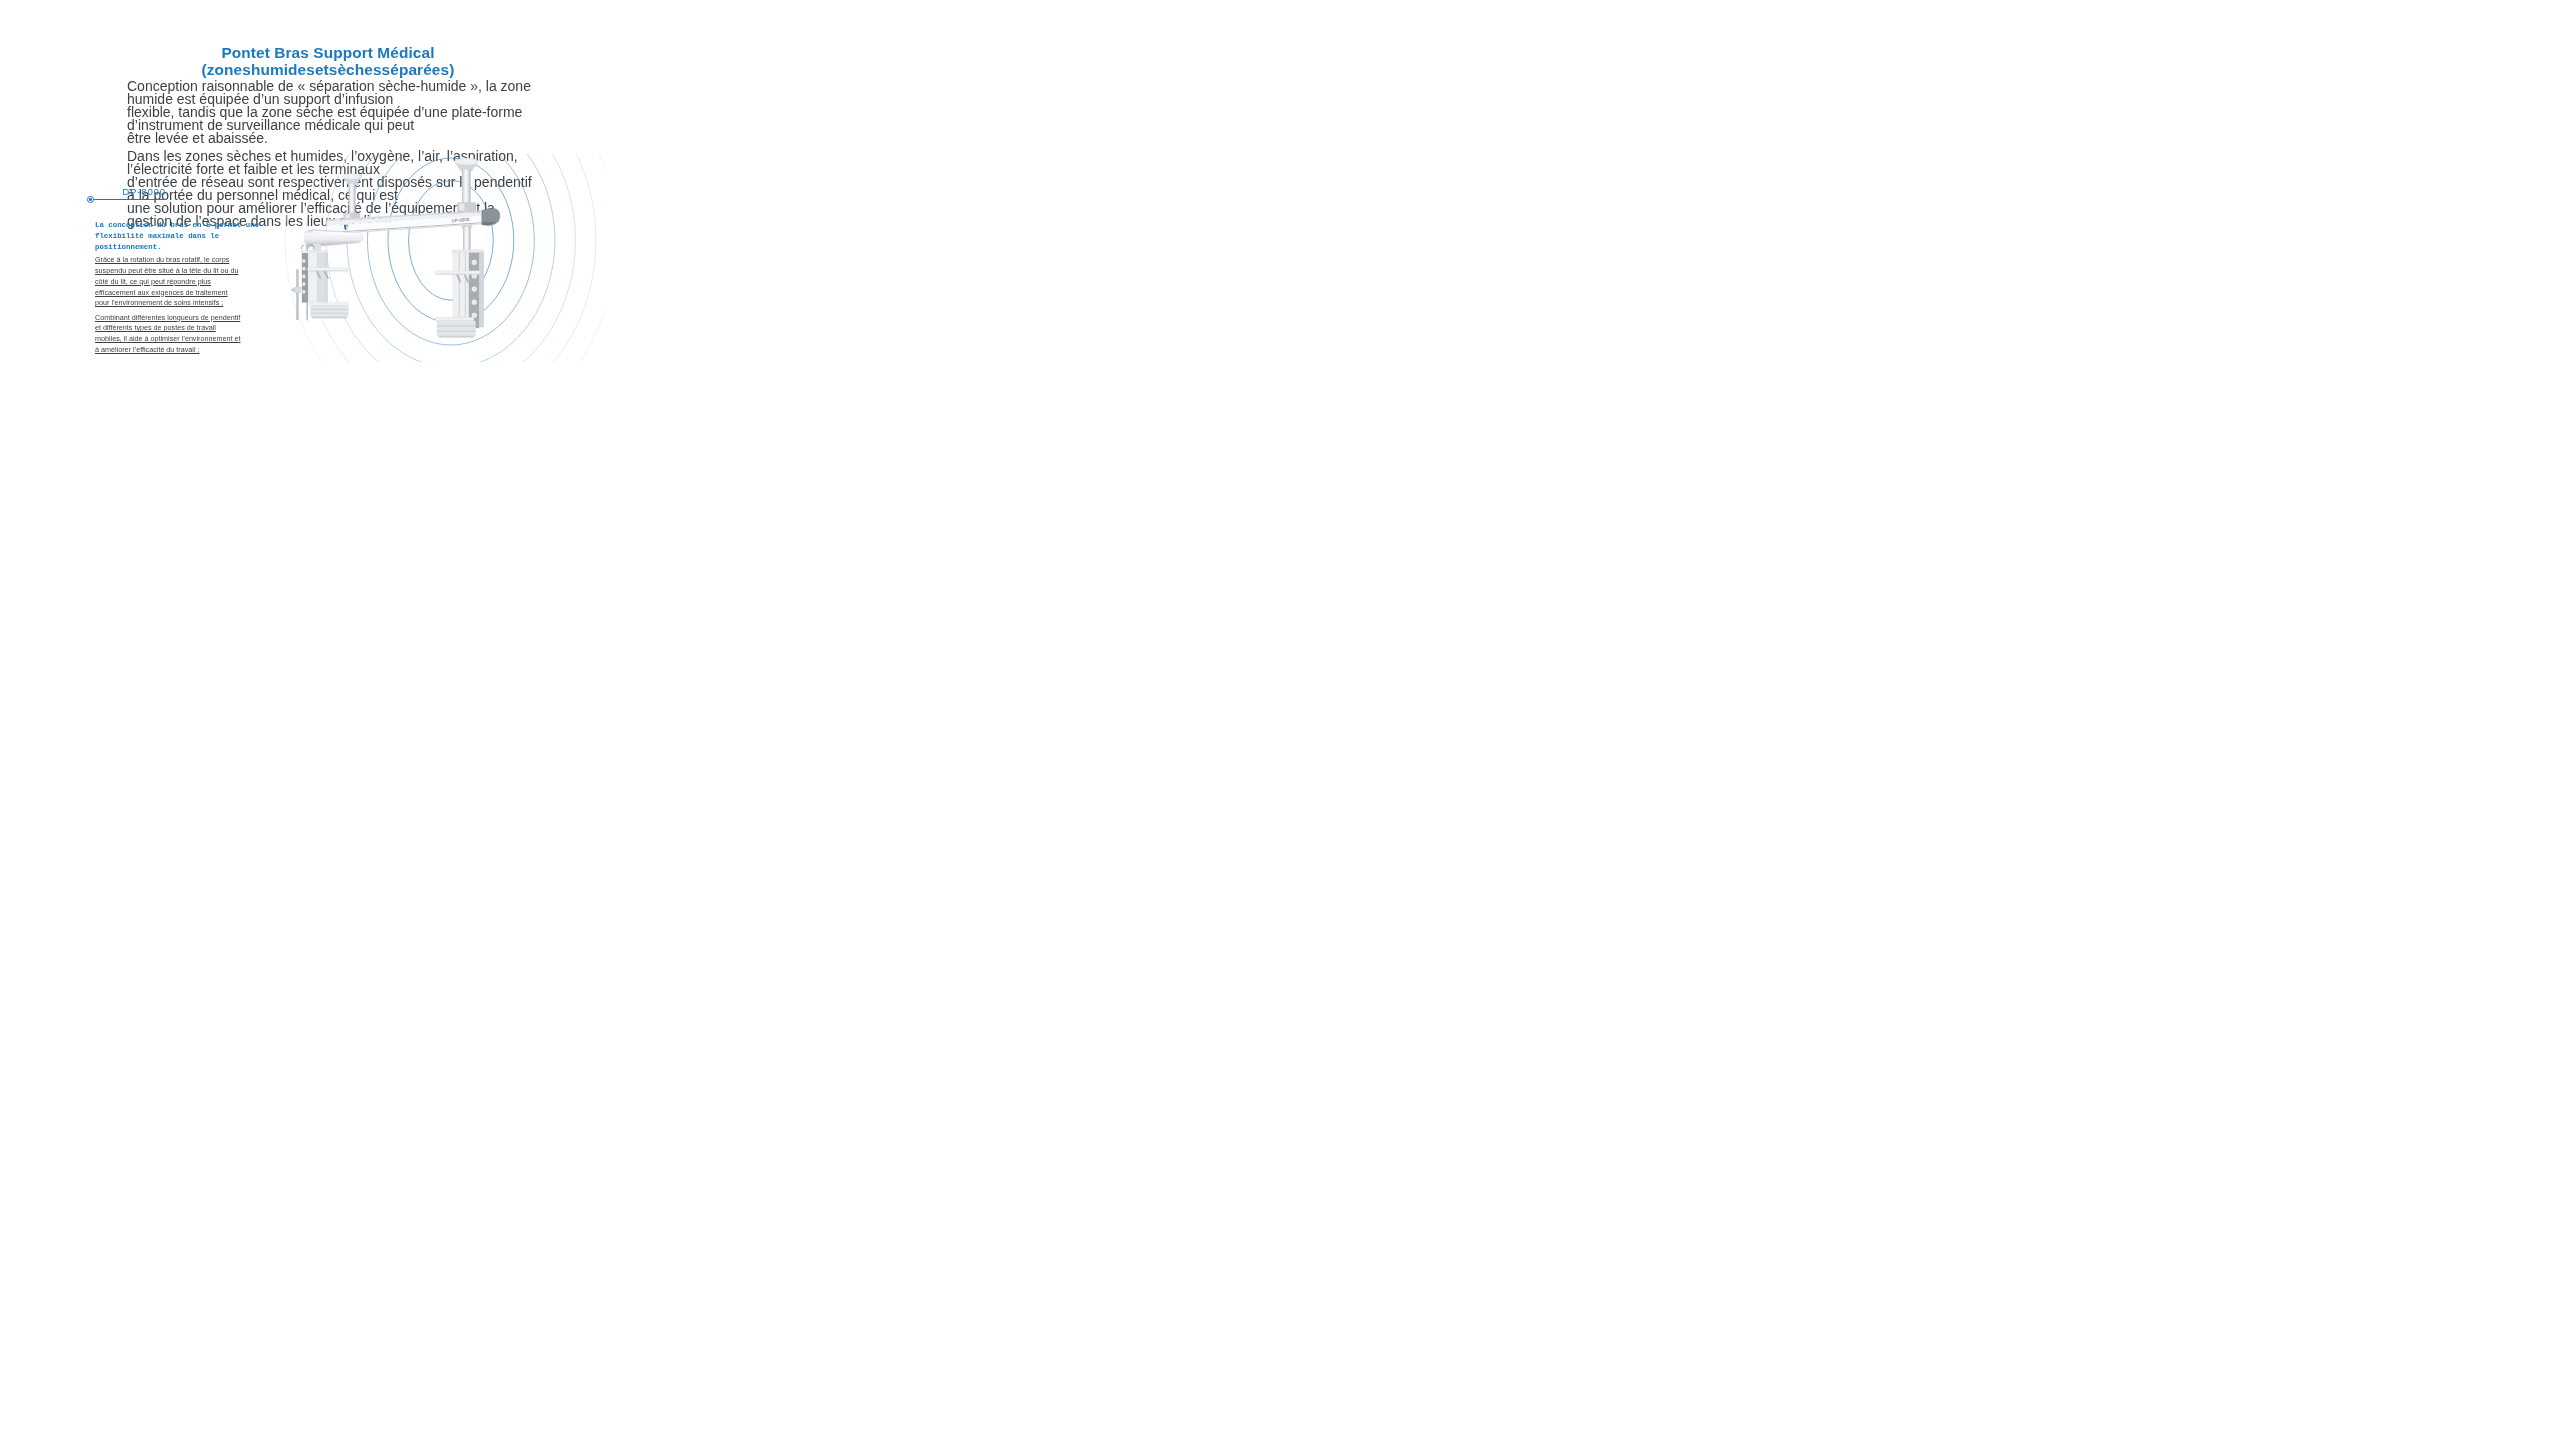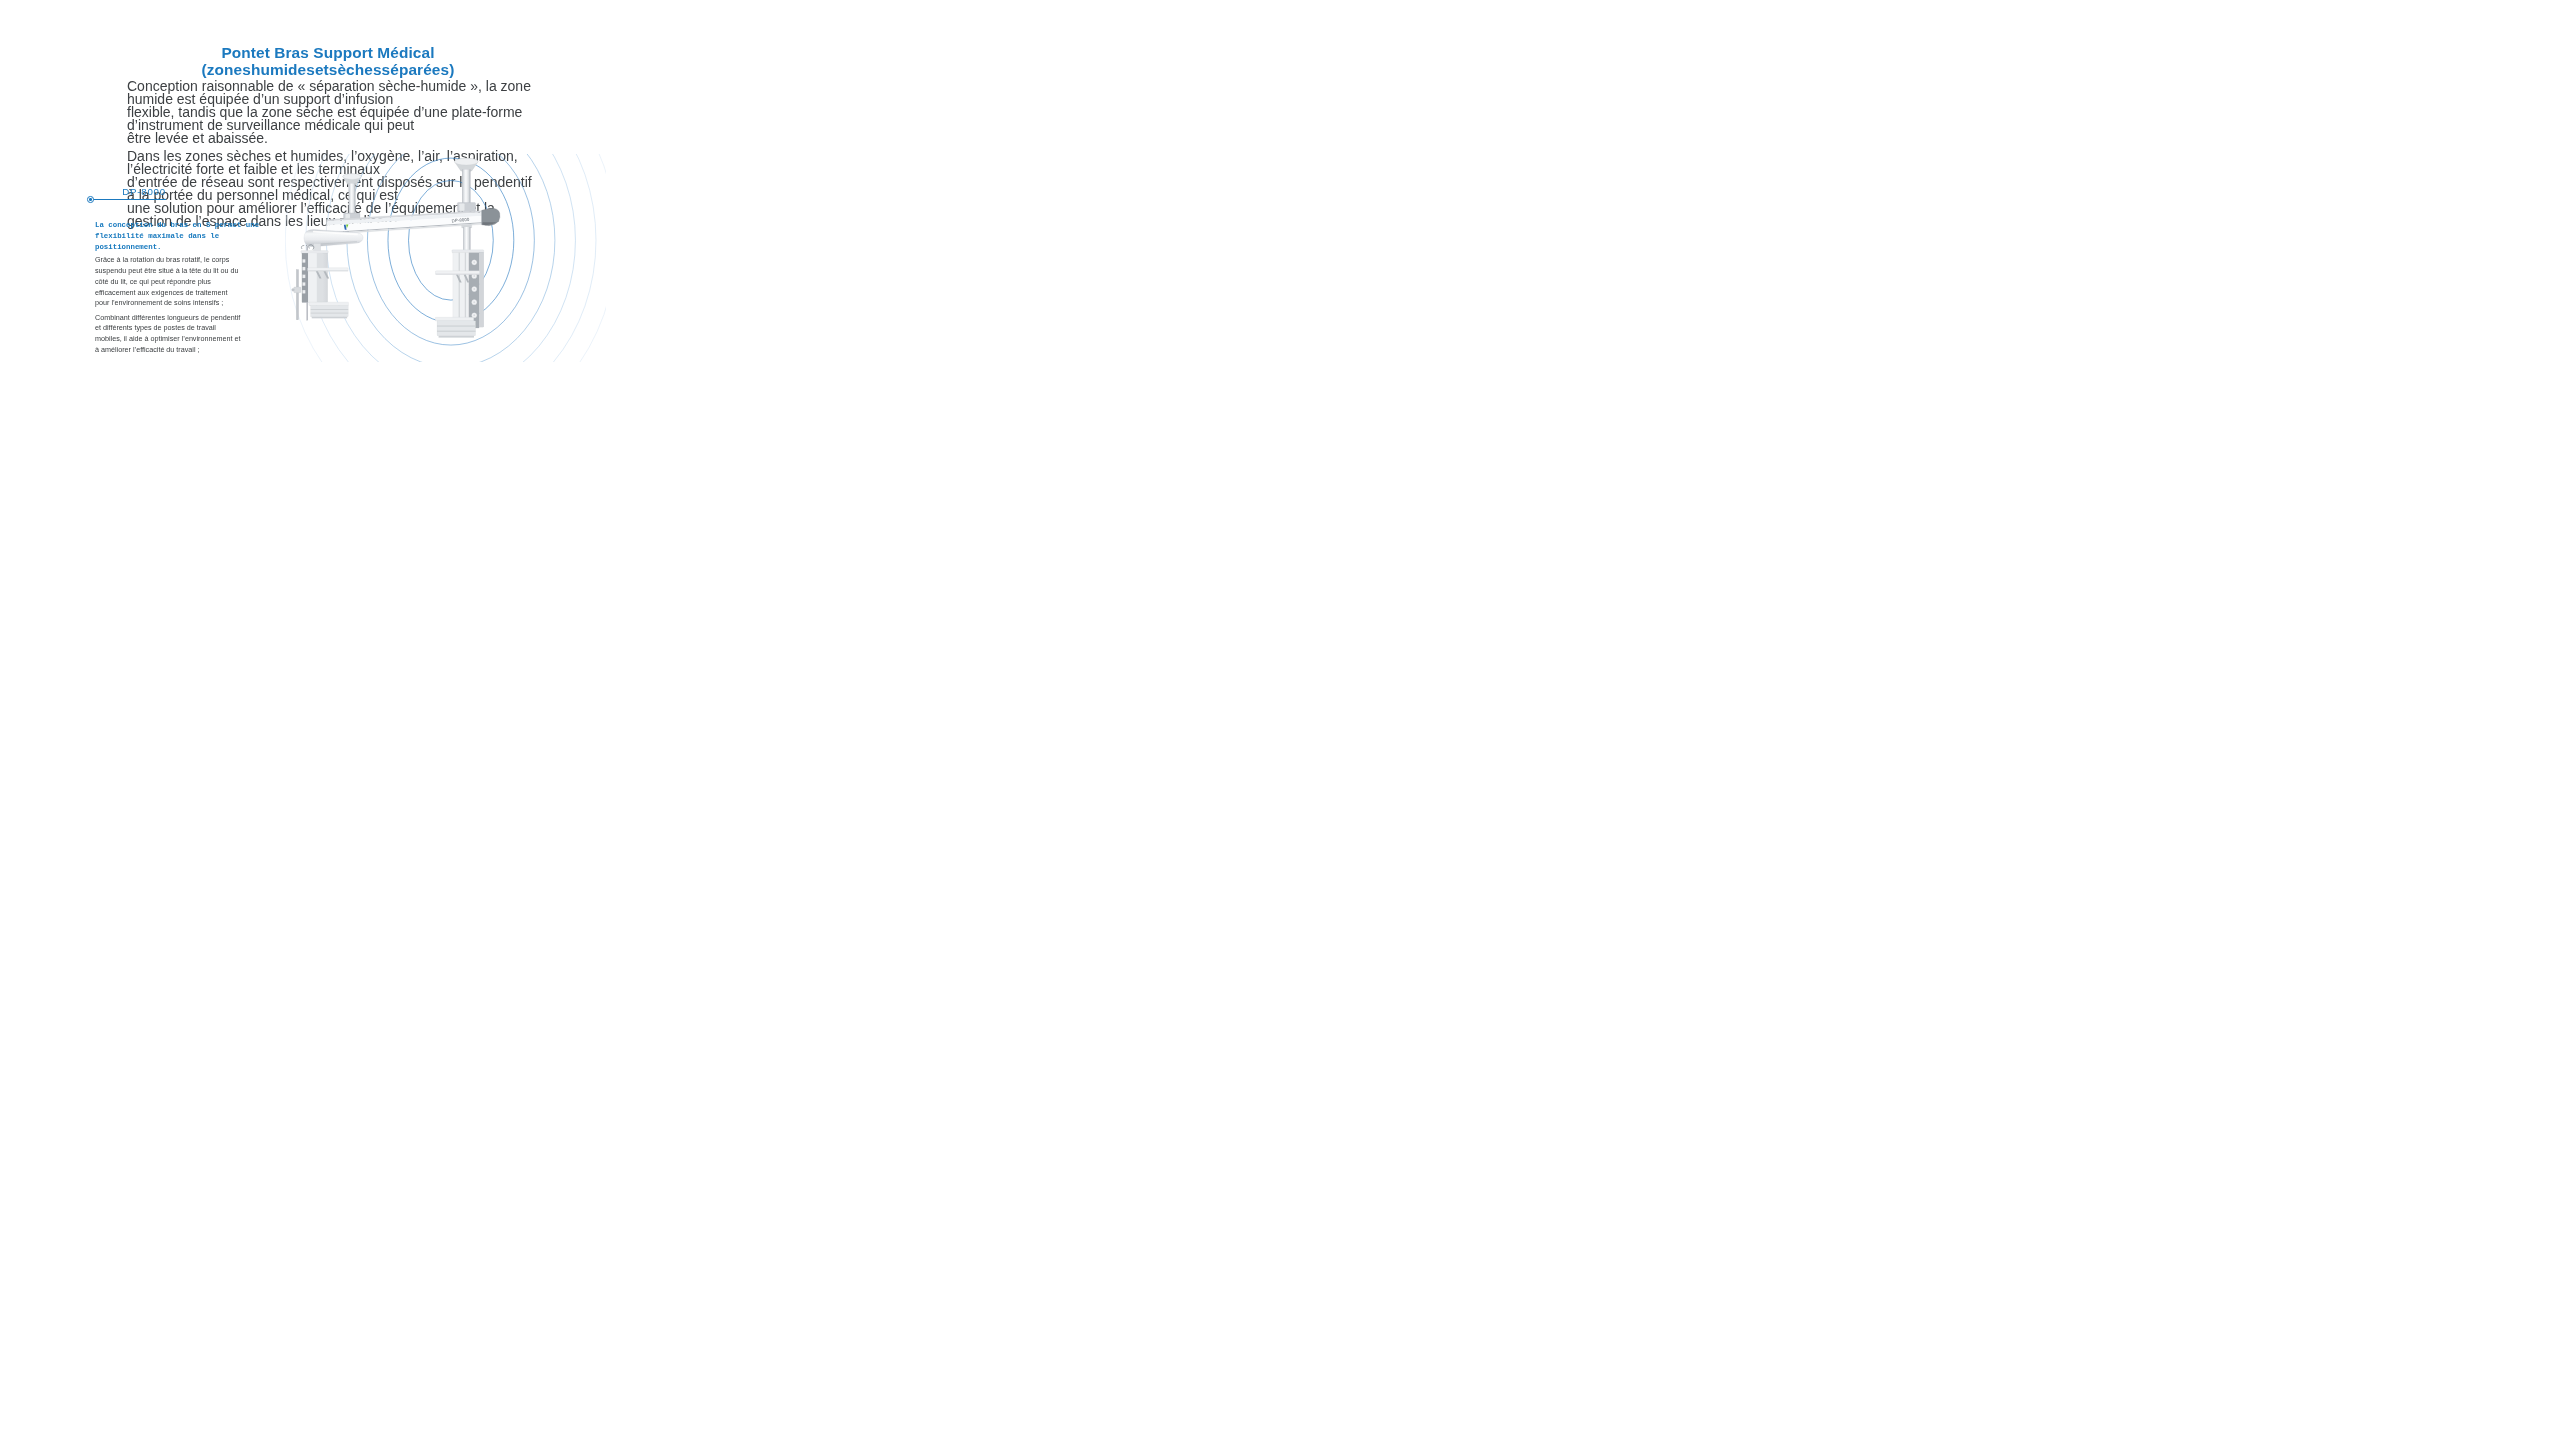--- a/index.html
+++ b/index.html
@@ -31,21 +31,21 @@
     content:"";position:absolute;left:1px;top:1px;width:2.6px;height:2.6px;
     border-radius:50%;background:#1b79bf;
   }
 
   .feature{position:absolute;left:95px;top:220px;width:177px;}
   .feature-subtitle{
     margin:0 0 3.1px 0;color:#1779be;font-weight:700;
     font-size:7.4px;line-height:10.8px;white-space:pre-line;font-family:Liberation Mono, monospace;
   }
   .feature p.body{
-    margin:0 0 3.6px 0;color:#3d4043;font-size:7.2px;line-height:10.7px;white-space:pre-line;
+    margin:0 0 3.6px 0;color:#3d4043;font-size:7.2px;line-height:10.7px;white-space:pre-line;text-decoration:underline;
   }
 
   .illustration{position:absolute;left:285px;top:154px;width:321px;height:208px;}
   .illustration svg{display:block;width:100%;height:100%;}
 </style>
 </head>
 <body>
 
 <div class="canvas">
 

